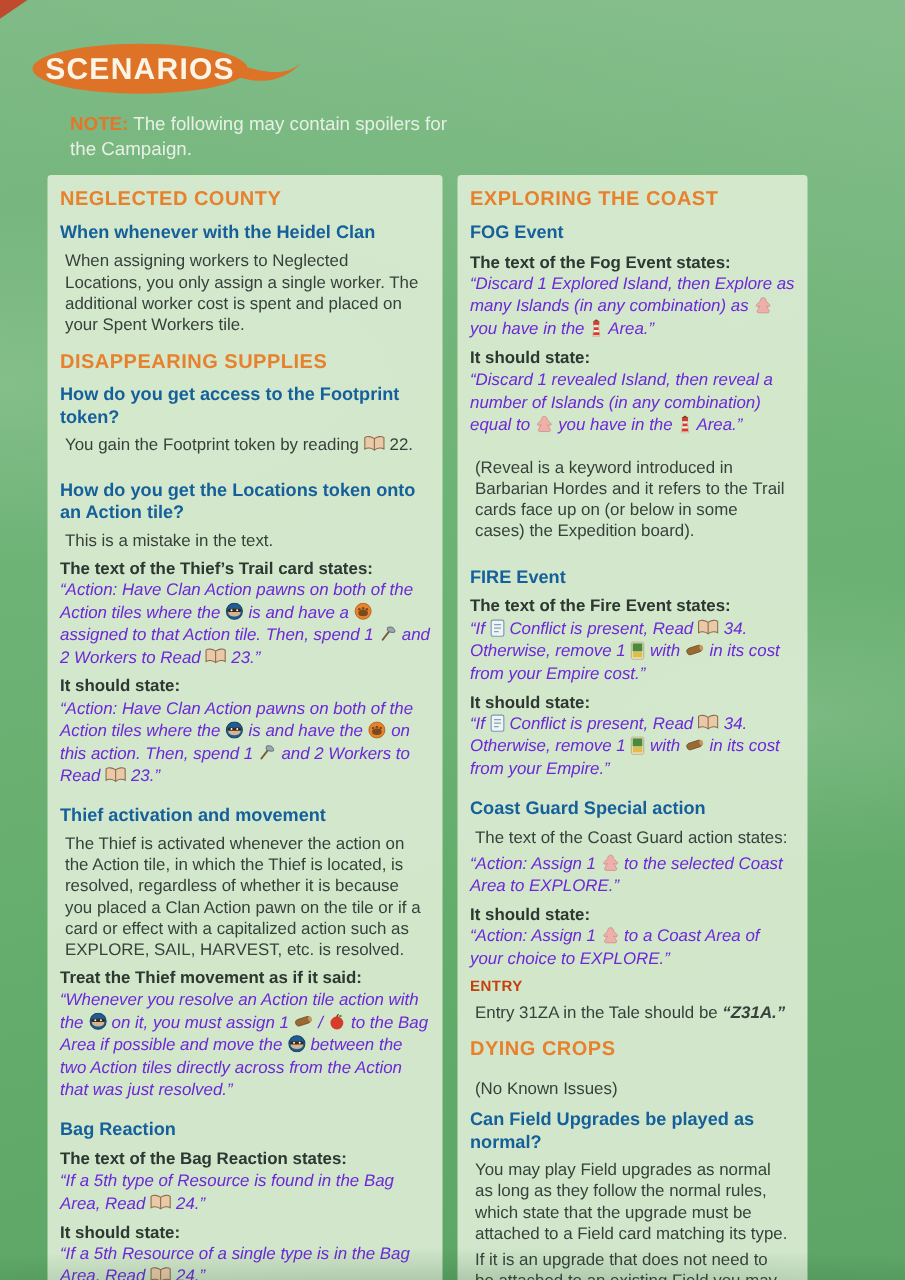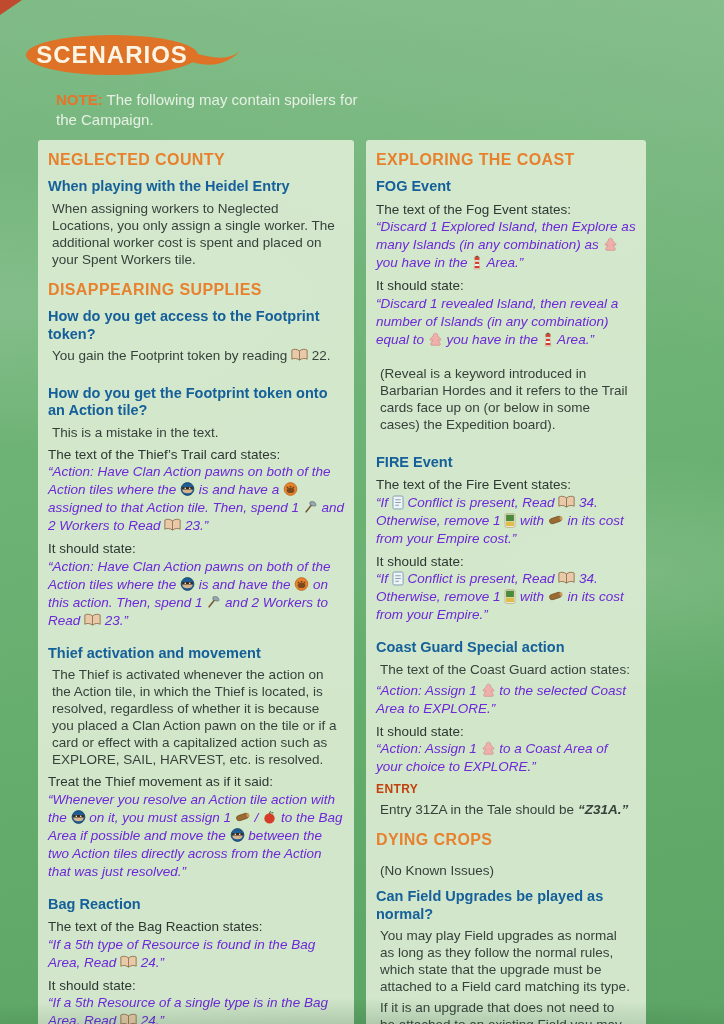--- a/index.html
+++ b/index.html
@@ -31,21 +31,21 @@
   #col0{left:38px;width:316px;}
   #col1{left:366px;width:280px;}
 
   .blk-section{font-size:16px;font-weight:bold;color:#e8812e;letter-spacing:0.4px;
     margin:13px 0 5px;line-height:1.15;}
   .blk-section:first-child{margin-top:2px;}
   .blk-entry{font-size:12px;font-weight:bold;color:#c2410c;letter-spacing:0.4px;
     margin:7px 0 4px;line-height:1.15;}
   .blk-question{font-size:14.5px;font-weight:bold;color:#15609a;margin:9px 0 2px;
     line-height:1.2;}
-  .blk-bold{font-size:13.5px;font-weight:normal;color:#2d3832;margin:5px 0 0;
+  .blk-bold{font-size:13.5px;font-weight:bold;color:#2d3832;margin:5px 0 0;
     line-height:1.3;}
   .blk-body{font-size:13.5px;color:#37413b;margin:4px;line-height:17px;}
   .blk-quote{font-size:13.5px;font-style:italic;color:#6d28d9;margin:0;line-height:18px;}
   .blk-spacer{width:100%;}
   .bi{font-weight:bold;font-style:italic;}
 
   .ic{display:inline-block;width:15px;height:14px;vertical-align:-2px;}
   .ic svg{width:100%;height:100%;display:block;}
   .ic-book{width:17px;}
   .ic-card,.ic-doc,.ic-lighthouse{width:12px;height:15px;vertical-align:-3px;}
@@ -61,30 +61,30 @@
     <ellipse cx="88" cy="24" rx="86" ry="20" fill="#de7226"></ellipse>
     <path d="M168 31 C188 37 205 33 218 18 C207 30 190 28 167 21 C160 23 160 28 168 31 Z" fill="#de7226"></path>
     <text class="badge-text" x="88" y="32" text-anchor="middle" font-size="24" fill="#fcf5e6">SCENARIOS</text>
   </svg>
 </div>
 
 <div class="note"><span class="note-label">NOTE:</span><span> The following may contain spoilers for the Campaign.</span></div>
 
 <div class="panel" id="col0">
     <div class="blk-section">NEGLECTED COUNTY</div>
-    <div class="blk-question">When playing with the Heidel Entry</div>
+    <div class="blk-question">When whenever with the Heidel Clan</div>
     <div class="blk-body">When assigning workers to Neglected Locations, you only assign a single worker. The additional worker cost is spent and placed on your Spent Workers tile.</div>
     <div class="blk-section">DISAPPEARING SUPPLIES</div>
     <div class="blk-question">How do you get access to the Footprint token?</div>
     <div class="blk-body">You gain the Footprint token by reading <span class="ic ic-book"><svg viewBox="0 0 20 16">
           <path d="M10 3.2 C7 0.8 3 0.8 1 2.2 L1 13 C3 11.6 7 11.6 10 14 C13 11.6 17 11.6 19 13 L19 2.2 C17 0.8 13 0.8 10 3.2 Z" fill="#e9c9a8" stroke="#8a6a4a" stroke-width="1"></path>
           <path d="M10 3.2 L10 14" stroke="#8a6a4a" stroke-width="1" fill="none"></path>
         </svg></span> 22.</div>
     <div class="blk-spacer" style="height: 8px;"></div>
-    <div class="blk-question">How do you get the Footprint token onto an Action tile?</div>
+    <div class="blk-question">How do you get the Locations token onto an Action tile?</div>
     <div class="blk-body">This is a mistake in the text.</div>
     <div class="blk-bold">The text of the Thief’s Trail card states:</div>
     <div class="blk-quote">“Action: Have Clan Action pawns on both of the Action tiles where the <span class="ic ic-thief"><svg viewBox="0 0 16 16">
           <circle cx="8" cy="8" r="7.3" fill="#1f5d94" stroke="#164569" stroke-width="1"></circle>
           <ellipse cx="8" cy="9.4" rx="5.6" ry="3.4" fill="#d8b48e"></ellipse>
           <rect x="1.8" y="5.6" width="12.4" height="3" rx="1.5" fill="#3a2a1a"></rect>
           <circle cx="5.4" cy="7.1" r="0.9" fill="#fff"></circle>
           <circle cx="10.6" cy="7.1" r="0.9" fill="#fff"></circle>
         </svg></span> is and have a <span class="ic ic-footprint"><svg viewBox="0 0 16 16">
           <circle cx="8" cy="8" r="7.3" fill="#e8832c" stroke="#b55f1c" stroke-width="0.8"></circle>

